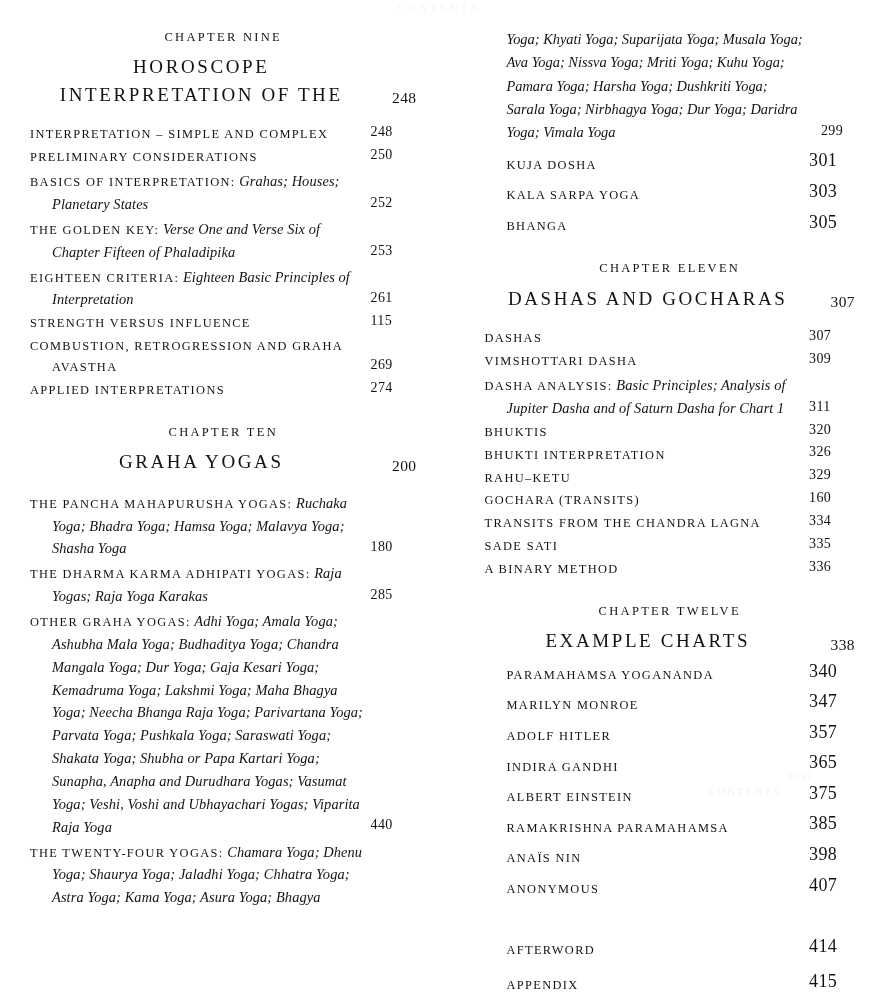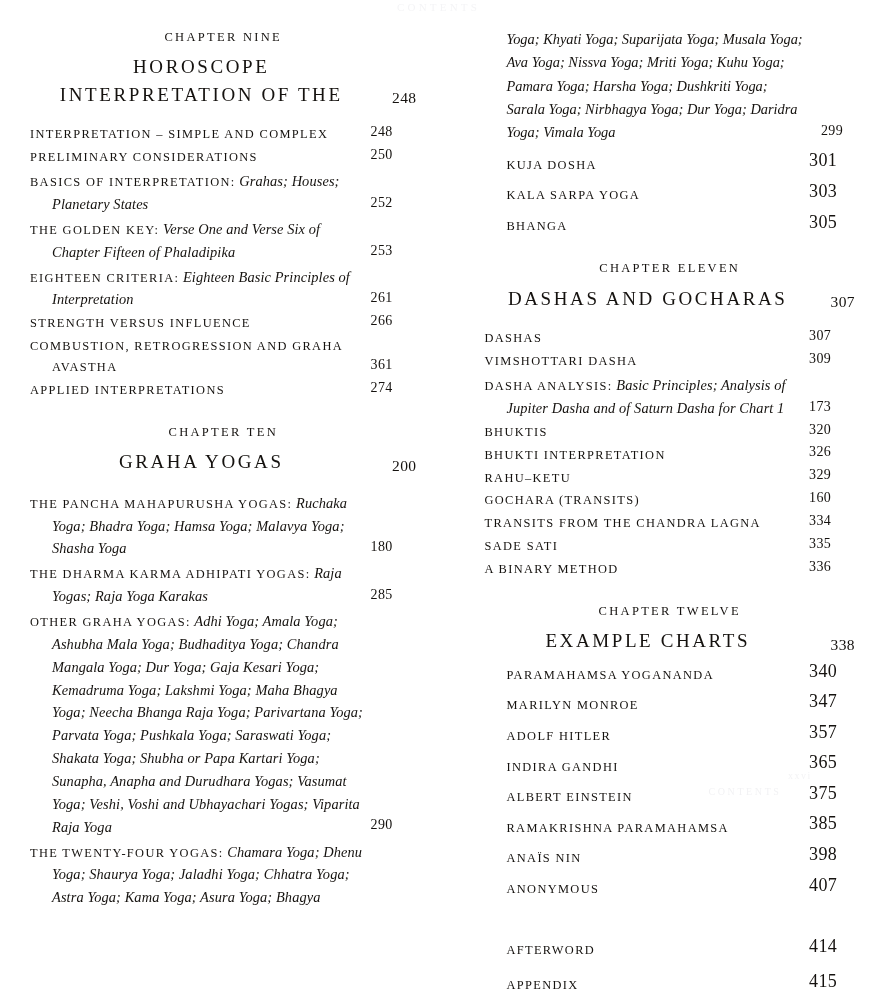--- a/index.html
+++ b/index.html
@@ -223,25 +223,25 @@
         <div class="entry hang">
           <span class="entry-text"><span class="lead">THE GOLDEN KEY:</span><span class="sub"> Verse One and Verse Six of Chapter Fifteen of Phaladipika</span></span>
           <span class="entry-page">253</span>
         </div>
         <div class="entry hang">
           <span class="entry-text"><span class="lead">EIGHTEEN CRITERIA:</span><span class="sub"> Eighteen Basic Principles of Interpretation</span></span>
           <span class="entry-page">261</span>
         </div>
         <div class="entry hang">
           <span class="entry-text"><span class="lead">STRENGTH VERSUS INFLUENCE</span></span>
-          <span class="entry-page">266</span>
+          <span class="entry-page">115</span>
         </div>
         <div class="entry hang">
           <span class="entry-text"><span class="lead">COMBUSTION, RETROGRESSION AND GRAHA AVASTHA</span></span>
-          <span class="entry-page">361</span>
+          <span class="entry-page">269</span>
         </div>
         <div class="entry hang">
           <span class="entry-text"><span class="lead">APPLIED INTERPRETATIONS</span></span>
           <span class="entry-page">274</span>
         </div>
       </div>
 
     <div class="chapter-block">
       <div class="chapter-kicker">CHAPTER TEN</div>
       <div class="chapter-title-row">
@@ -254,21 +254,21 @@
         <div class="entry hang">
           <span class="entry-text"><span class="lead">THE PANCHA MAHAPURUSHA YOGAS:</span><span class="sub"> Ruchaka Yoga; Bhadra Yoga; Hamsa Yoga; Malavya Yoga; Shasha Yoga</span></span>
           <span class="entry-page">180</span>
         </div>
         <div class="entry hang">
           <span class="entry-text"><span class="lead">THE DHARMA KARMA ADHIPATI YOGAS:</span><span class="sub"> Raja Yogas; Raja Yoga Karakas</span></span>
           <span class="entry-page">285</span>
         </div>
         <div class="entry hang">
           <span class="entry-text"><span class="lead">OTHER GRAHA YOGAS:</span><span class="sub"> Adhi Yoga; Amala Yoga; Ashubha Mala Yoga; Budhaditya Yoga; Chandra Mangala Yoga; Dur Yoga; Gaja Kesari Yoga; Kemadruma Yoga; Lakshmi Yoga; Maha Bhagya Yoga; Neecha Bhanga Raja Yoga; Parivartana Yoga; Parvata Yoga; Pushkala Yoga; Saraswati Yoga; Shakata Yoga; Shubha or Papa Kartari Yoga; Sunapha, Anapha and Durudhara Yogas; Vasumat Yoga; Veshi, Voshi and Ubhayachari Yogas; Viparita Raja Yoga</span></span>
-          <span class="entry-page">290</span>
+          <span class="entry-page">440</span>
         </div>
         <div class="entry hang">
           <span class="entry-text"><span class="lead">THE TWENTY-FOUR YOGAS:</span><span class="sub"> Chamara Yoga; Dhenu Yoga; Shaurya Yoga; Jaladhi Yoga; Chhatra Yoga; Astra Yoga; Kama Yoga; Asura Yoga; Bhagya</span></span>
         </div>
       </div>
   </div>
 
   <div class="column col-right">
 
     <div class="runover">
@@ -294,21 +294,21 @@
         <div class="entry hang">
           <span class="entry-text"><span class="lead">DASHAS</span></span>
           <span class="entry-page">307</span>
         </div>
         <div class="entry hang">
           <span class="entry-text"><span class="lead">VIMSHOTTARI DASHA</span></span>
           <span class="entry-page">309</span>
         </div>
         <div class="entry hang">
           <span class="entry-text"><span class="lead">DASHA ANALYSIS:</span><span class="sub"> Basic Principles; Analysis of Jupiter Dasha and of Saturn Dasha for Chart 1</span></span>
-          <span class="entry-page">173</span>
+          <span class="entry-page">311</span>
         </div>
         <div class="entry hang">
           <span class="entry-text"><span class="lead">BHUKTIS</span></span>
           <span class="entry-page">320</span>
         </div>
         <div class="entry hang">
           <span class="entry-text"><span class="lead">BHUKTI INTERPRETATION</span></span>
           <span class="entry-page">326</span>
         </div>
         <div class="entry hang">

